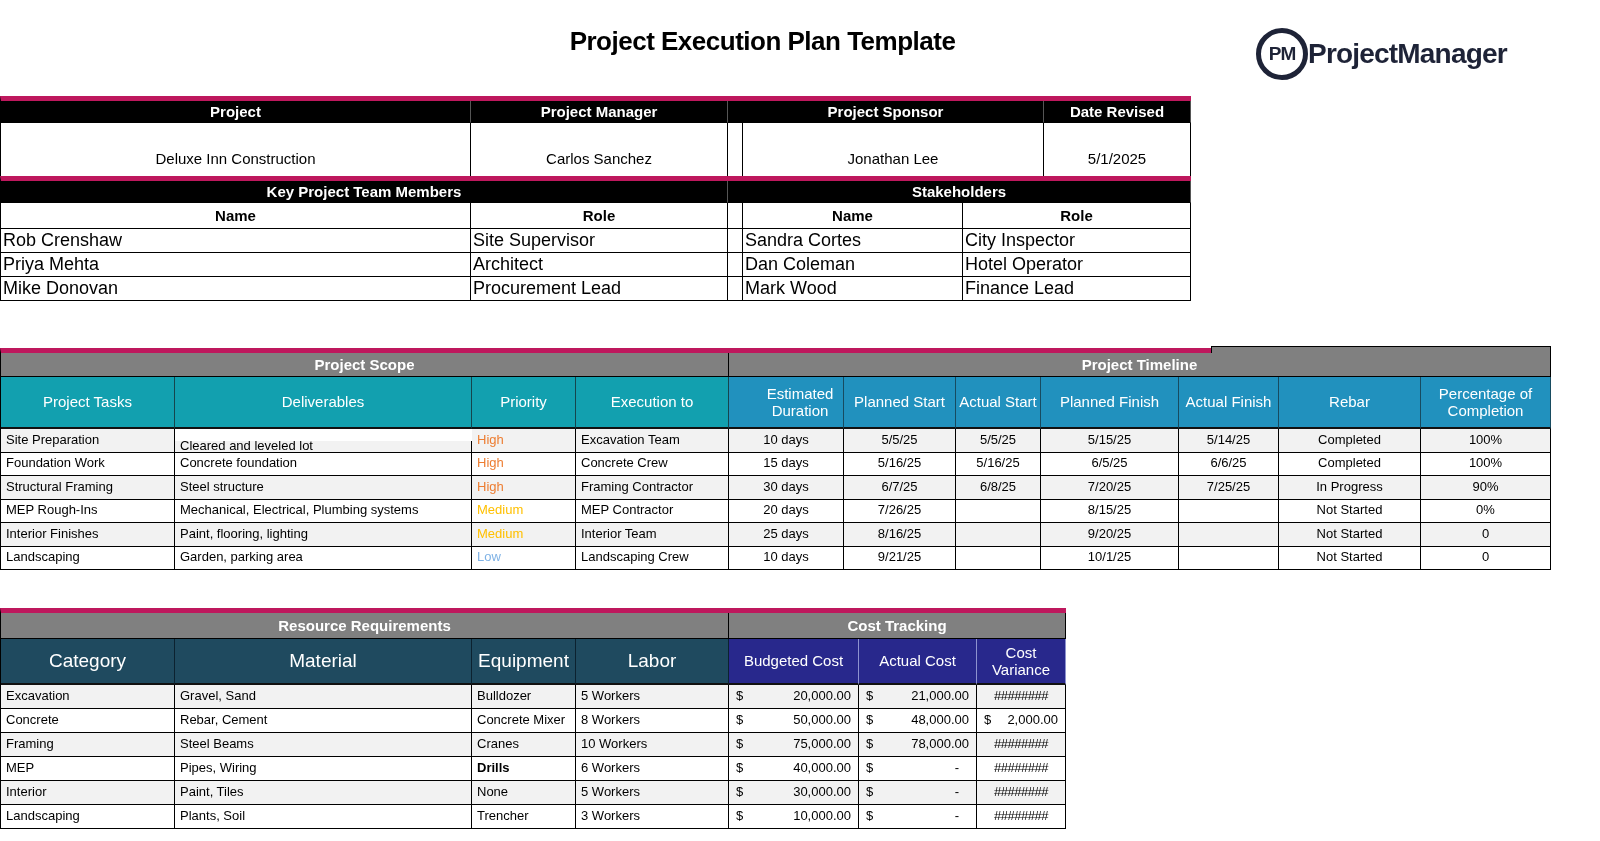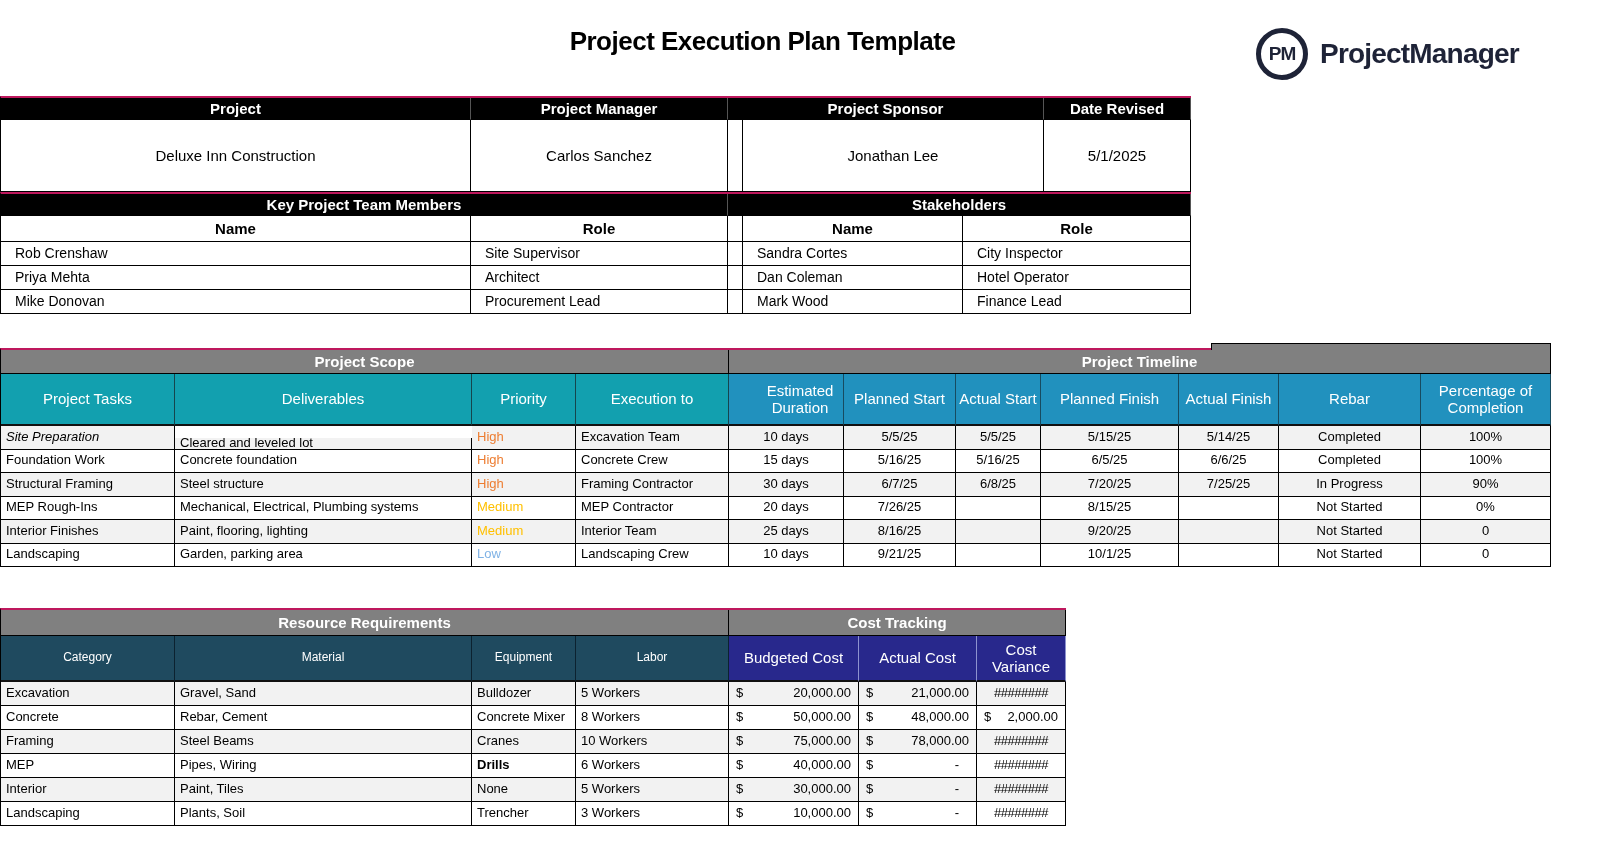--- a/index.html
+++ b/index.html
@@ -5,46 +5,46 @@
   html,body{margin:0;padding:0;}
   body{
     width:1600px;height:841px;position:relative;background:#fff;
     font-family:"Liberation Sans", sans-serif;color:#000;overflow:hidden;
   }
   .title{
     position:absolute;top:26px;left:365px;width:795px;text-align:center;
     font-size:26px;font-weight:700;letter-spacing:-0.5px;margin:0;
   }
   
-  .logo{position:absolute;top:28px;left:1256px;display:flex;align-items:center;gap:12px;}
+  .logo{position:absolute;top:28px;left:1256px;display:flex;align-items:center;gap:0;}
   .logo-circle{
     width:52px;height:52px;border:5px solid #1e2337;border-radius:50%;
     display:flex;align-items:center;justify-content:center;box-sizing:border-box;
   }
   .logo-circle span{font-size:19px;font-weight:700;color:#1e2337;letter-spacing:-1px;}
   .logo-text{font-size:28px;font-weight:700;color:#1e2337;letter-spacing:-0.8px;}
 
   
-  .tbl{position:absolute;display:grid;border-left:1px solid #000;border-top:2px solid #be185d;background:#fff;}
+  .tbl{position:absolute;display:grid;border-left:1px solid #000;border-top:5px solid #be185d;background:#fff;}
   .cell{
     box-sizing:border-box;border-right:1px solid #000;border-bottom:1px solid #000;
     display:flex;align-items:center;justify-content:center;
     font-size:13px;line-height:1.15;overflow:hidden;white-space:nowrap;
   }
   .left{justify-content:flex-start;padding-left:5px;}
   .center{text-align:center;}
   .wrap{white-space:normal;text-align:center;}
   .band-black{background:#000;color:#fff;font-weight:700;font-size:15px;border-right:1px solid #555;}
   .band-gray{background:#808080;color:#fff;font-weight:700;font-size:15px;border-right:1px solid #000;}
   .sub-hdr{font-weight:700;font-size:15px;background:#fff;}
   .info-val{font-size:15px;}
-  .team-cell{font-size:14px;padding-left:14px;justify-content:flex-start;}
+  .team-cell{font-size:18px;padding-left:2px;justify-content:flex-start;}
   .hdr-teal{background:#12a0af;color:#fff;font-size:15px;border-right:1px solid #15454d;border-bottom:2px solid #111;}
   .hdr-blue{background:#2191be;color:#fff;font-size:15px;border-right:1px solid #174b60;border-bottom:2px solid #111;}
-  .hdr-navy{background:#1f4a5f;color:#fff;font-size:12px;border-right:1px solid #0c2230;border-bottom:2px solid #111;}
+  .hdr-navy{background:#1f4a5f;color:#fff;font-size:19px;border-right:1px solid #0c2230;border-bottom:2px solid #111;}
   .hdr-indigo{background:#28288c;color:#fff;font-size:15px;border-right:1px solid #8e93cf;border-bottom:2px solid #111;}
   .money{justify-content:space-between;padding:0 7px;}
   .money .amt{text-align:right;}
   .money .amt.dash{margin-right:10px;}
   .step{position:absolute;height:7px;background:#808080;top:-7px;border-right:1px solid #000;border-top:1px solid #000;border-left:1px solid #000;box-sizing:border-box;}
 </style>
 </head>
 <body>
 
 <h1 class="title">Project Execution Plan Template</h1>
@@ -61,21 +61,21 @@
     <div class="cell band-black">Project Manager</div>
     <div class="cell band-black" style="grid-column: span 2;">Project Sponsor</div>
     <div class="cell band-black">Date Revised</div>
     <div class="cell info-val">Deluxe Inn Construction</div>
     <div class="cell info-val">Carlos Sanchez</div>
     <div class="cell"></div>
     <div class="cell info-val">Jonathan Lee</div>
     <div class="cell info-val">5/1/2025</div>
   </div>
 
-<div id="team-table" class="tbl" style="top:192px;left:0;grid-template-columns:470px 257px 15px 220px 228px;grid-template-rows:22px 26px 24px 24px 24px;">
+<div id="team-table" class="tbl" style="top:176px;left:0;grid-template-columns:470px 257px 15px 220px 228px;grid-template-rows:22px 26px 24px 24px 24px;">
     <div class="cell band-black" style="grid-column: span 2;">Key Project Team Members</div>
     <div class="cell band-black" style="grid-column: span 3;">Stakeholders</div>
     <div class="cell sub-hdr">Name</div>
     <div class="cell sub-hdr">Role</div>
     <div class="cell"></div>
     <div class="cell sub-hdr">Name</div>
     <div class="cell sub-hdr">Role</div>
     <div class="cell team-cell">Rob Crenshaw</div>
     <div class="cell team-cell">Site Supervisor</div>
     <div class="cell"></div>
@@ -101,21 +101,21 @@
     <div class="cell hdr-teal wrap" style="white-space: normal;">Deliverables</div>
     <div class="cell hdr-teal wrap" style="white-space: normal;">Priority</div>
     <div class="cell hdr-teal wrap" style="white-space: normal;">Execution to</div>
     <div class="cell hdr-blue wrap" style="white-space: normal; padding-left: 28px;">Estimated Duration</div>
     <div class="cell hdr-blue wrap" style="white-space: normal;">Planned Start</div>
     <div class="cell hdr-blue wrap" style="white-space: normal;">Actual Start</div>
     <div class="cell hdr-blue wrap" style="white-space: normal;">Planned Finish</div>
     <div class="cell hdr-blue wrap" style="white-space: normal;">Actual Finish</div>
     <div class="cell hdr-blue wrap" style="white-space: normal;">Rebar</div>
     <div class="cell hdr-blue wrap" style="white-space: normal;">Percentage of Completion</div>
-    <div class="cell left" style="background: rgb(242, 242, 242); font-style: italic;">Site Preparation</div>
+    <div class="cell left" style="background: rgb(242, 242, 242);">Site Preparation</div>
     <div class="cell left" style="background: rgb(242, 242, 242); margin-top: 12px;">Cleared and leveled lot</div>
     <div class="cell left" style="background: rgb(242, 242, 242); color: rgb(237, 125, 49);">High</div>
     <div class="cell left" style="background: rgb(242, 242, 242);">Excavation Team</div>
     <div class="cell center" style="background: rgb(242, 242, 242);">10 days</div>
     <div class="cell center" style="background: rgb(242, 242, 242);">5/5/25</div>
     <div class="cell center" style="background: rgb(242, 242, 242);">5/5/25</div>
     <div class="cell center" style="background: rgb(242, 242, 242);">5/15/25</div>
     <div class="cell center" style="background: rgb(242, 242, 242);">5/14/25</div>
     <div class="cell center" style="background: rgb(242, 242, 242);">Completed</div>
     <div class="cell center" style="background: rgb(242, 242, 242);">100%</div>

